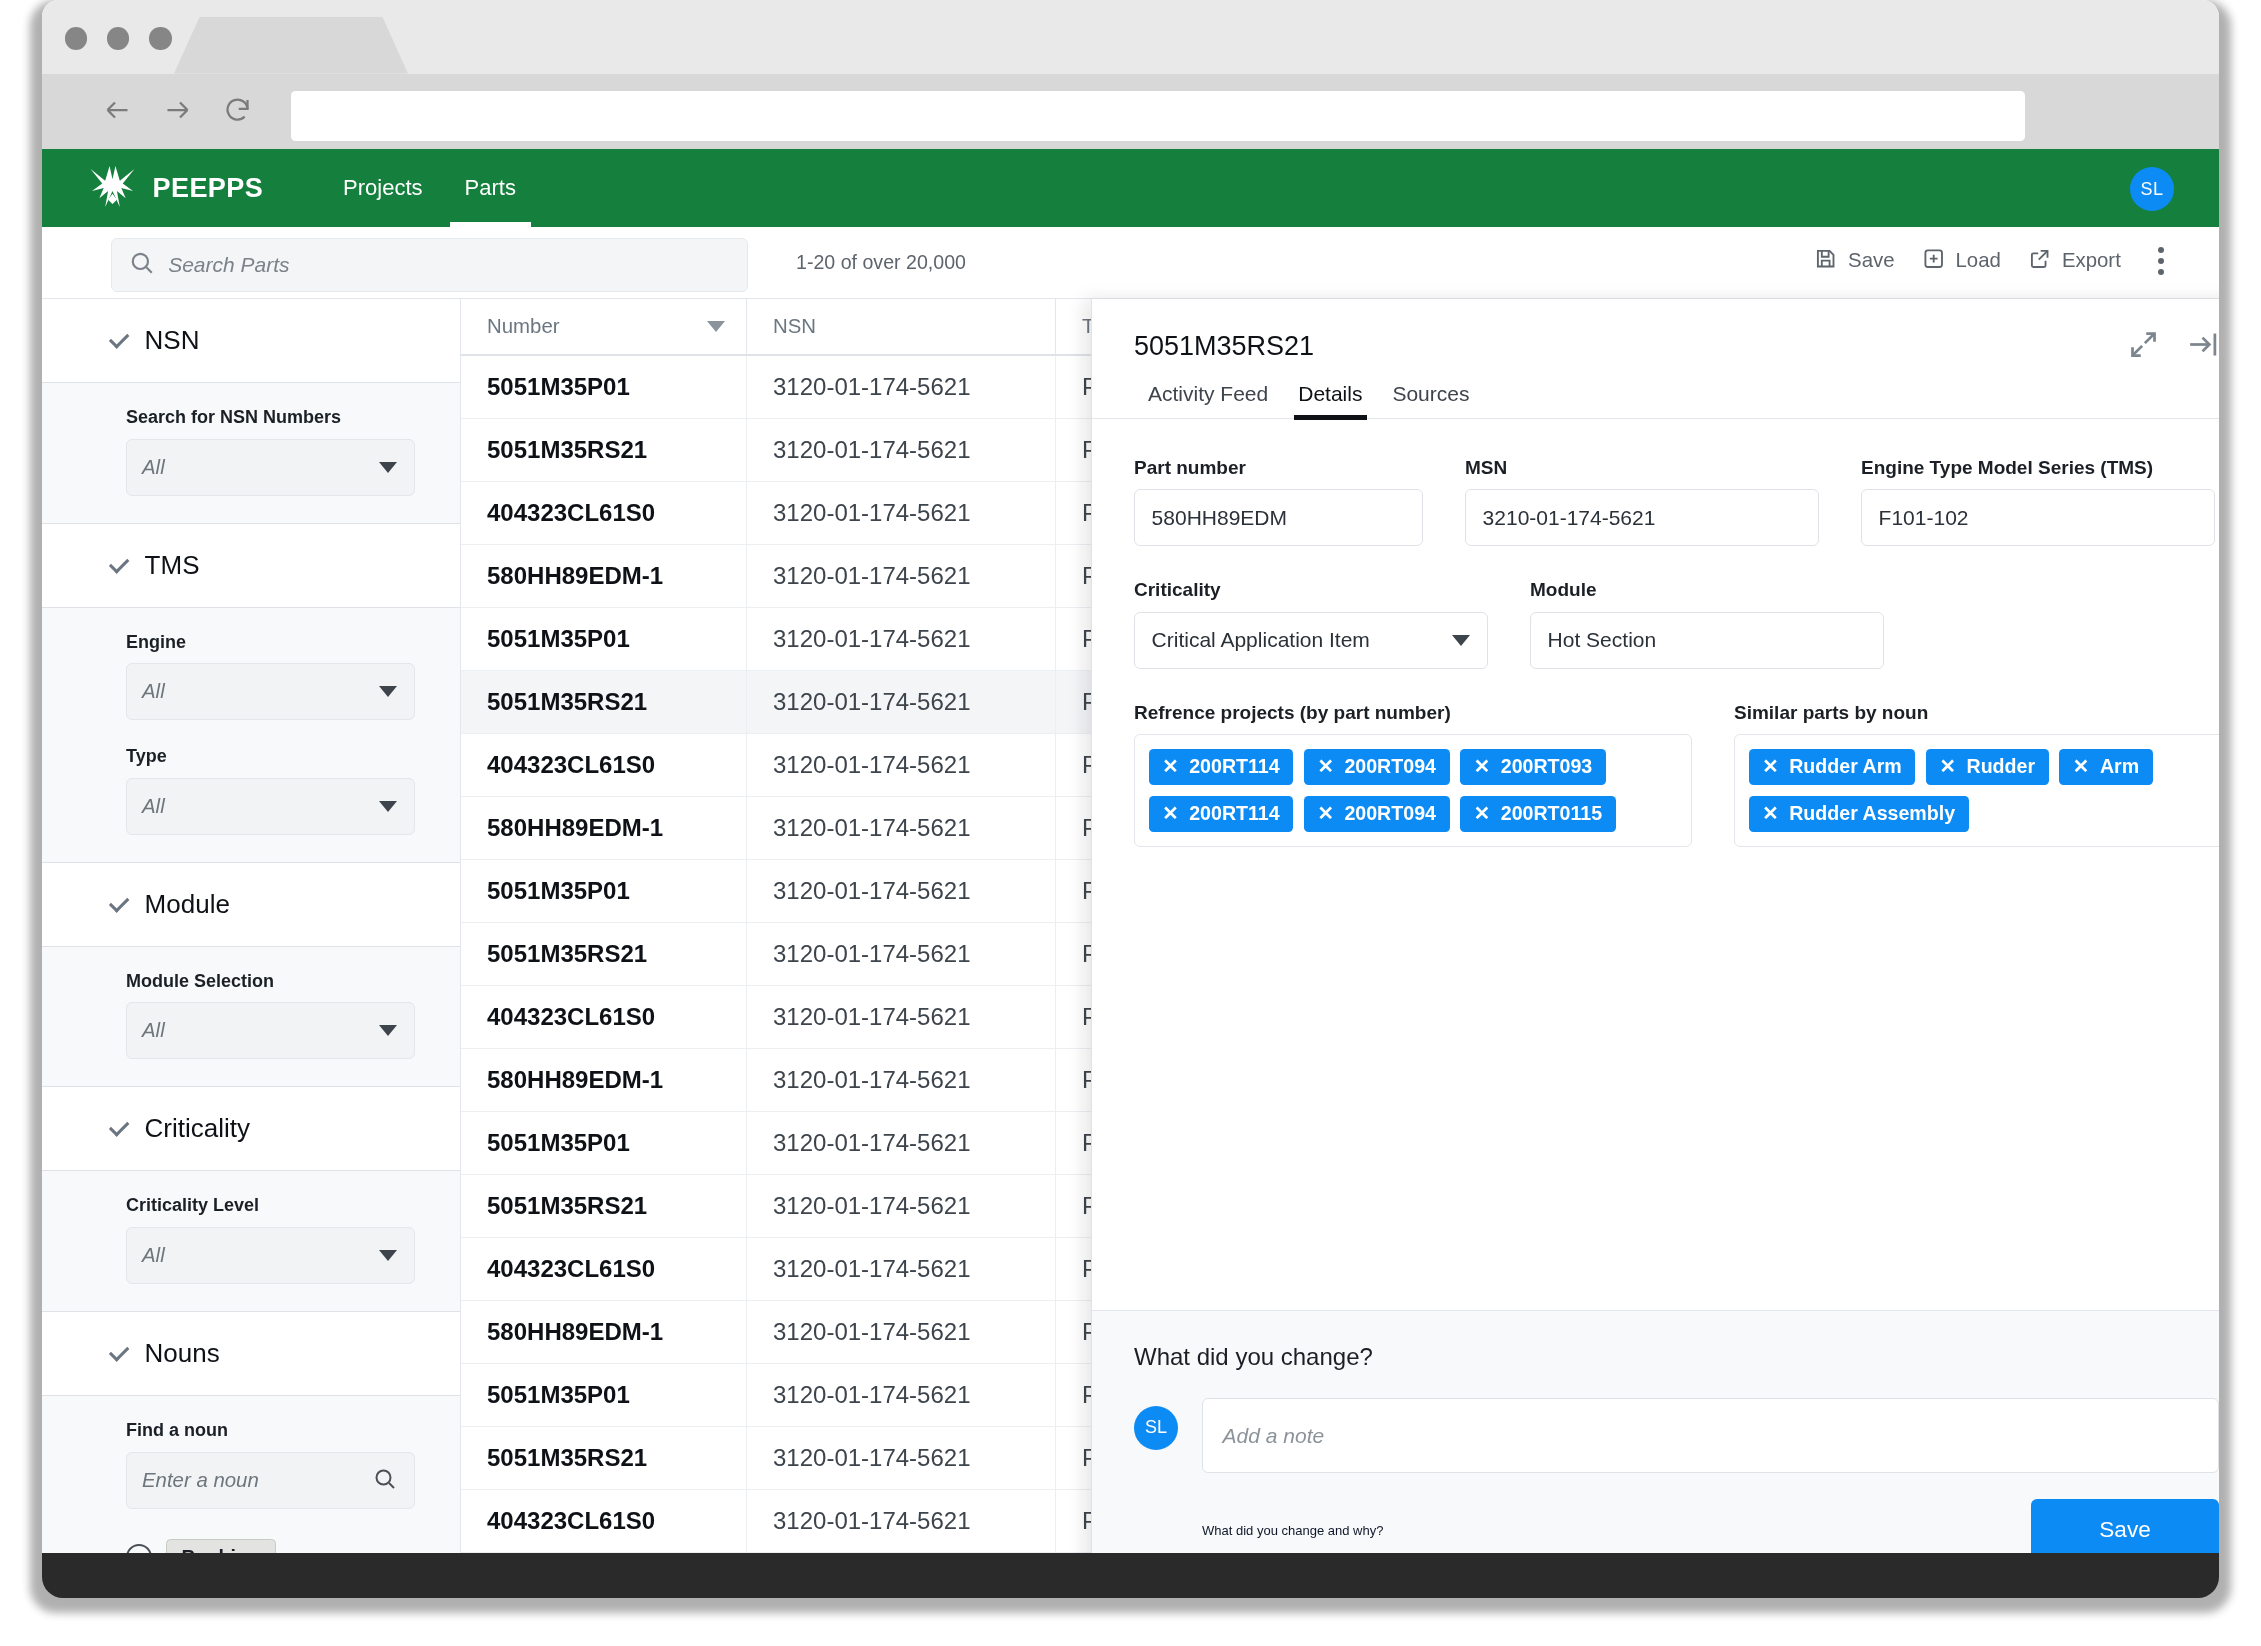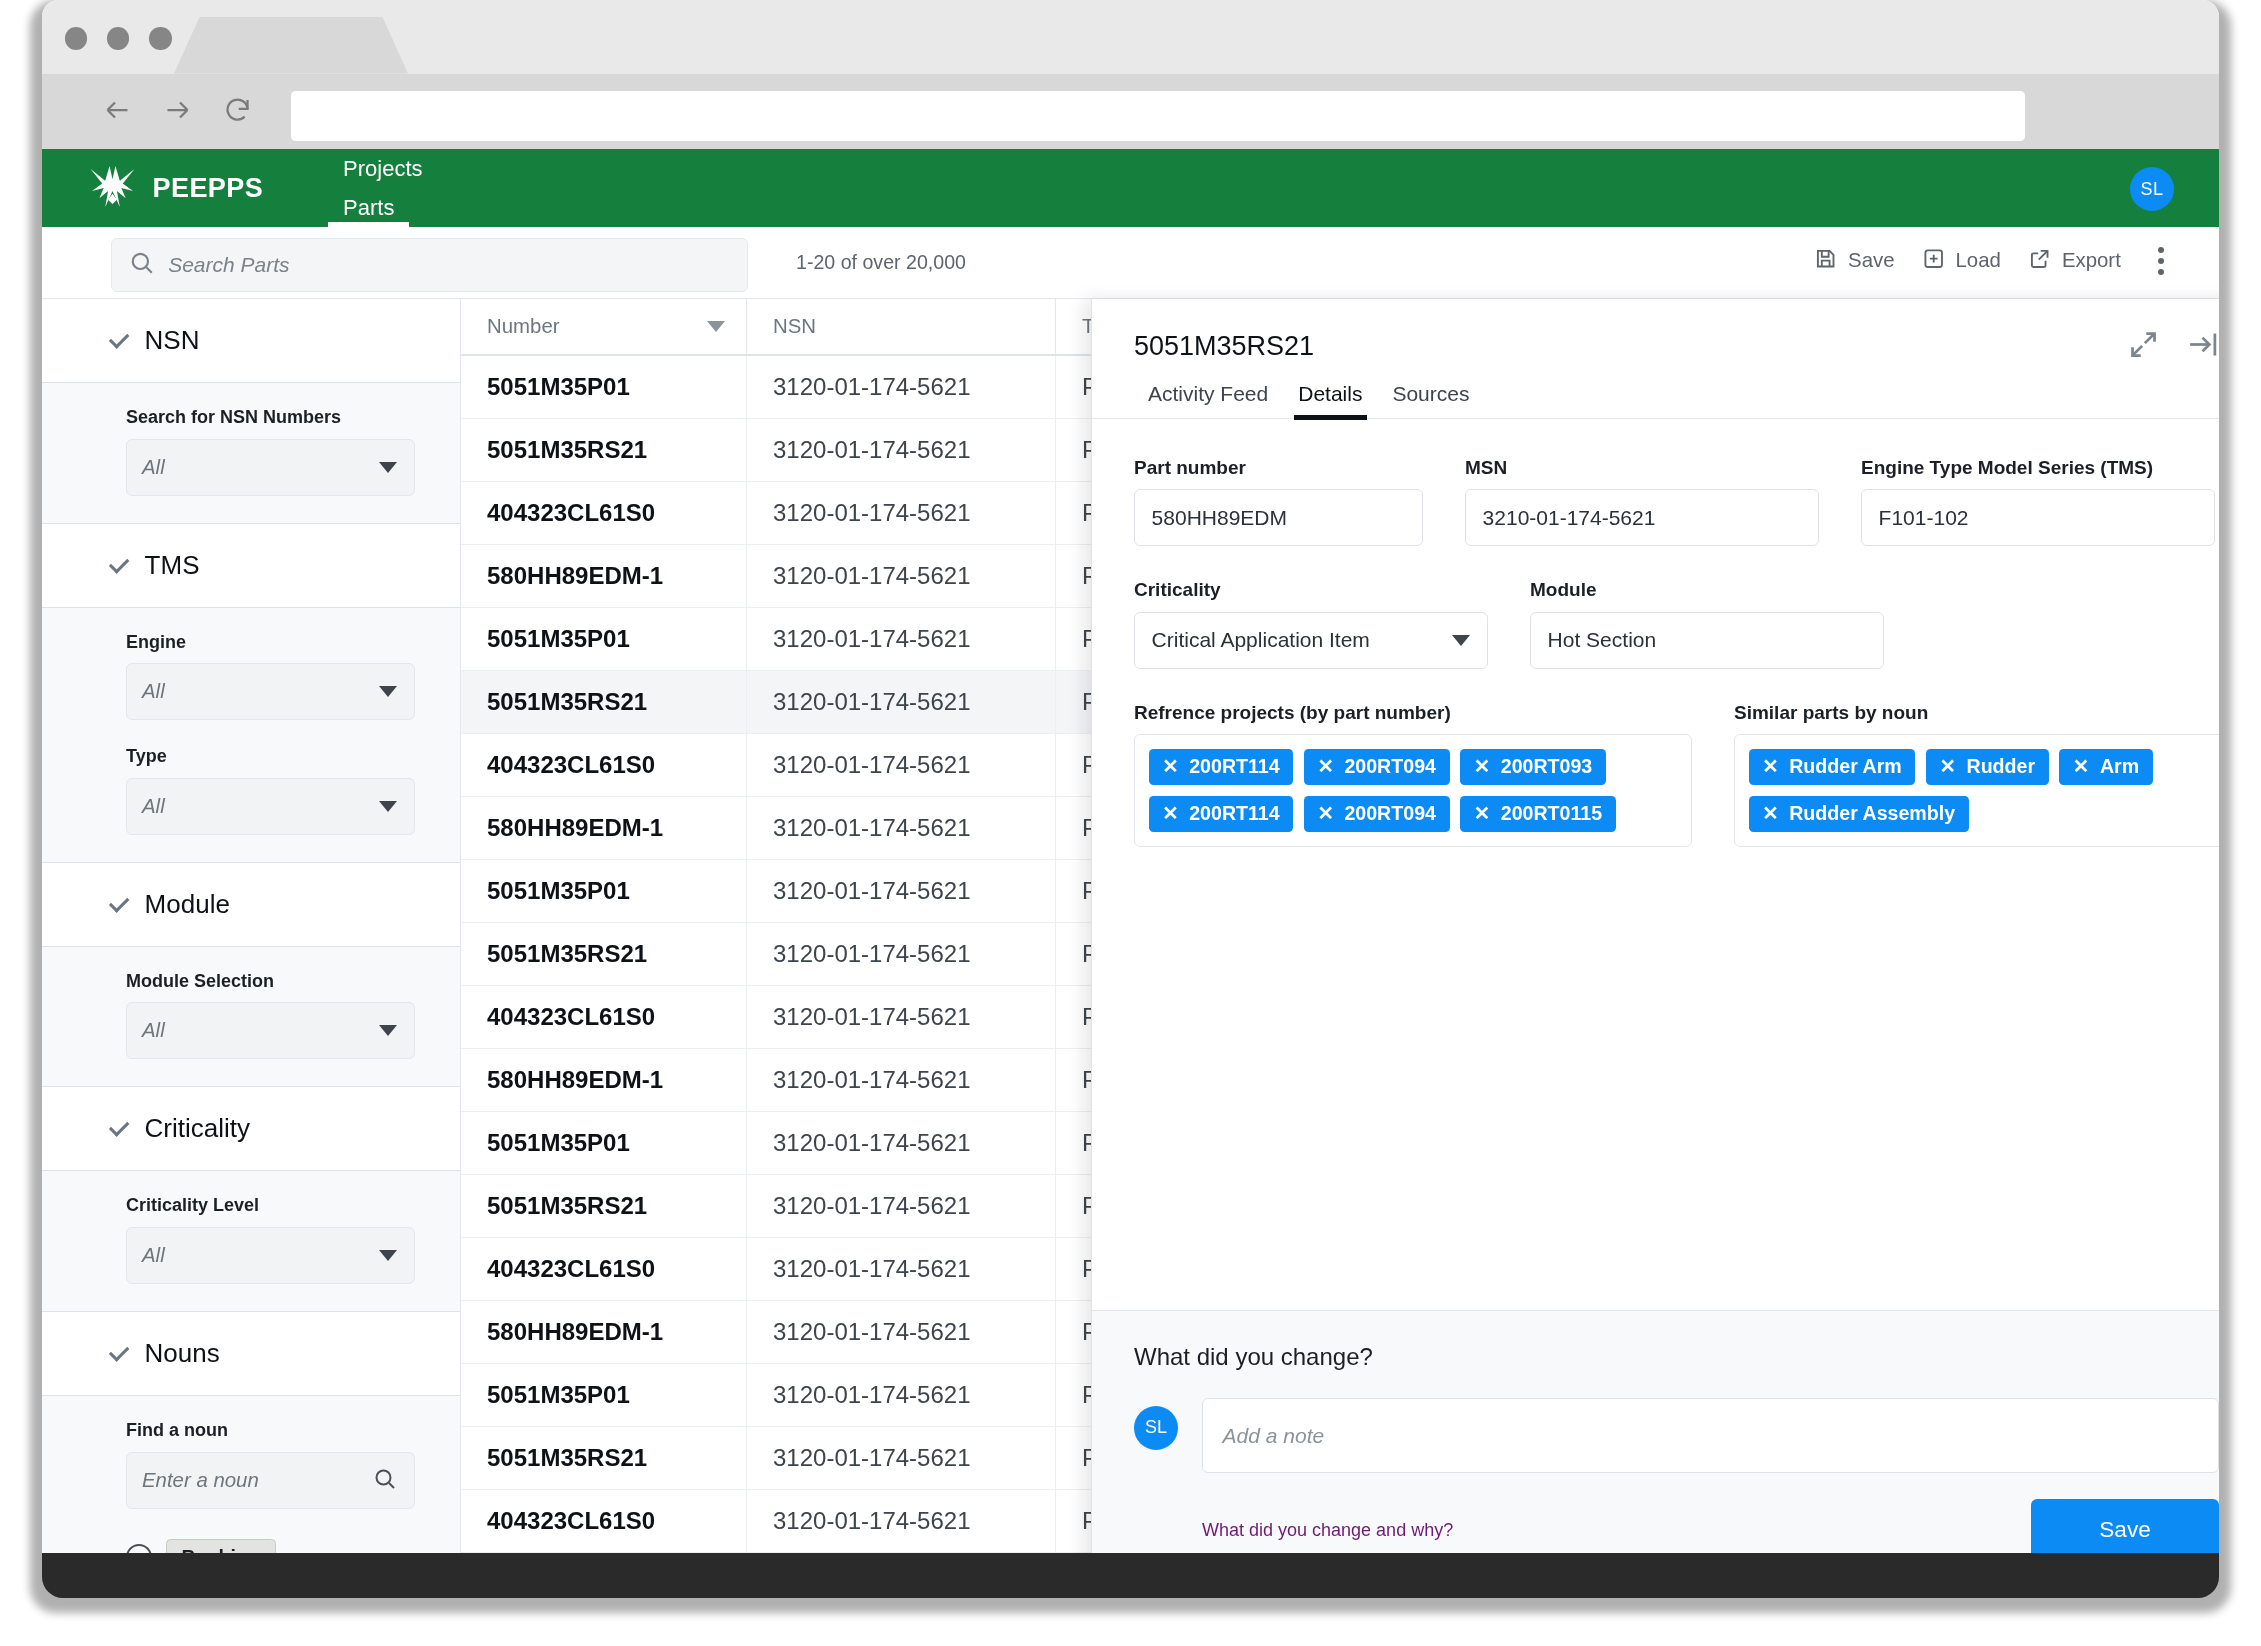--- a/index.html
+++ b/index.html
@@ -80,21 +80,21 @@
     display: flex;
     align-items: center;
   }
   .brand {
     display: flex; align-items: center; gap: 16.6px;
     margin-left: 47px;
   }
   .brand-name {
     color: #fff; font-size: 27px; font-weight: 700; letter-spacing: 0.4px;
   }
-  .navlinks { display: flex; align-items: flex-start; margin-left: 59px; height: 78px; flex-direction: column; }
+  .navlinks { display: flex; align-items: flex-end; margin-left: 59px; height: 78px; }
   .navlink {
     color: #ffffff; font-size: 22px;
     padding: 0 21px; height: 78px;
     display: flex; align-items: center;
     position: relative;
   }
   .navlink.active::after {
     content: ""; position: absolute;
     left: 6px; right: 6px; bottom: 0; height: 5.3px;
     background: #ffffff;
@@ -355,21 +355,21 @@
     border: 1.5px solid #dfe3e7;
     border-radius: 6px;
     display: flex; align-items: center;
     padding: 0 19.6px;
   }
   .notebox .ph { color: #8b929a; font-size: 21px; font-style: italic; }
   .footrow {
     display: flex; align-items: center; justify-content: space-between;
     margin-top: 26px; padding-left: 68px;
   }
-  .hint { color: #701a75; font-size: 18px; }
+  .hint { color: #0f172a; font-size: 13px; }
   .savebtn {
     background: #0d8bf5;
     border-radius: 6px;
     width: 188px; height: 62px;
     display: flex; align-items: center; justify-content: center;
     color: #ffffff; font-size: 22.6px;
   }
 </style>
 </head>
 <body>

